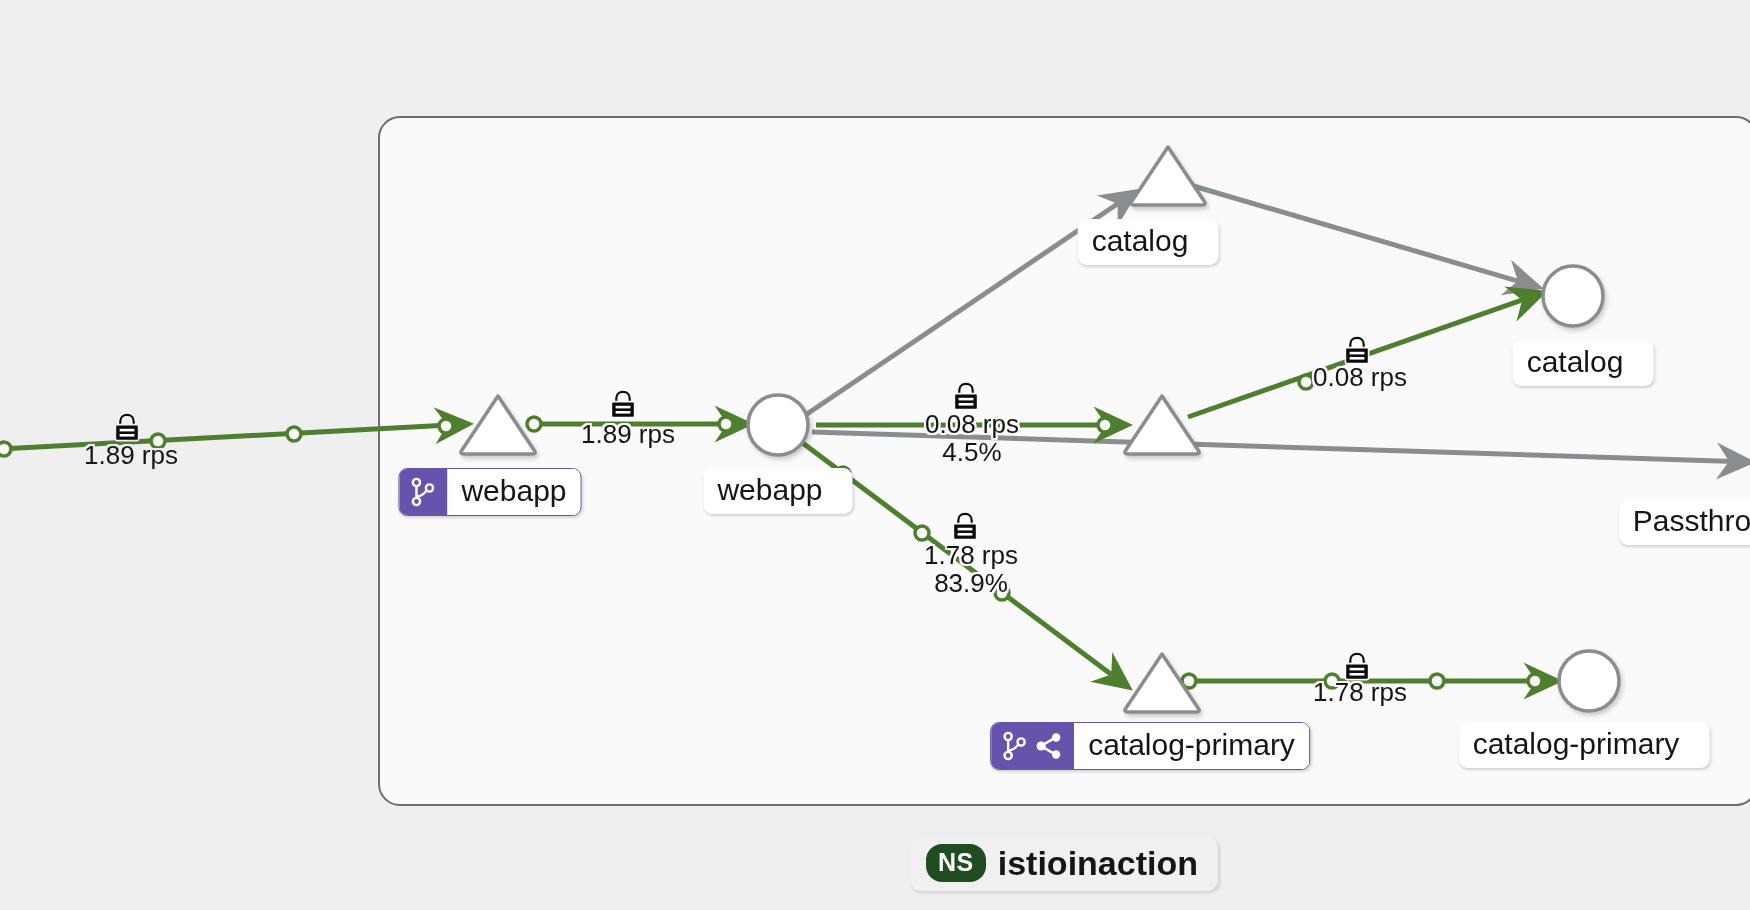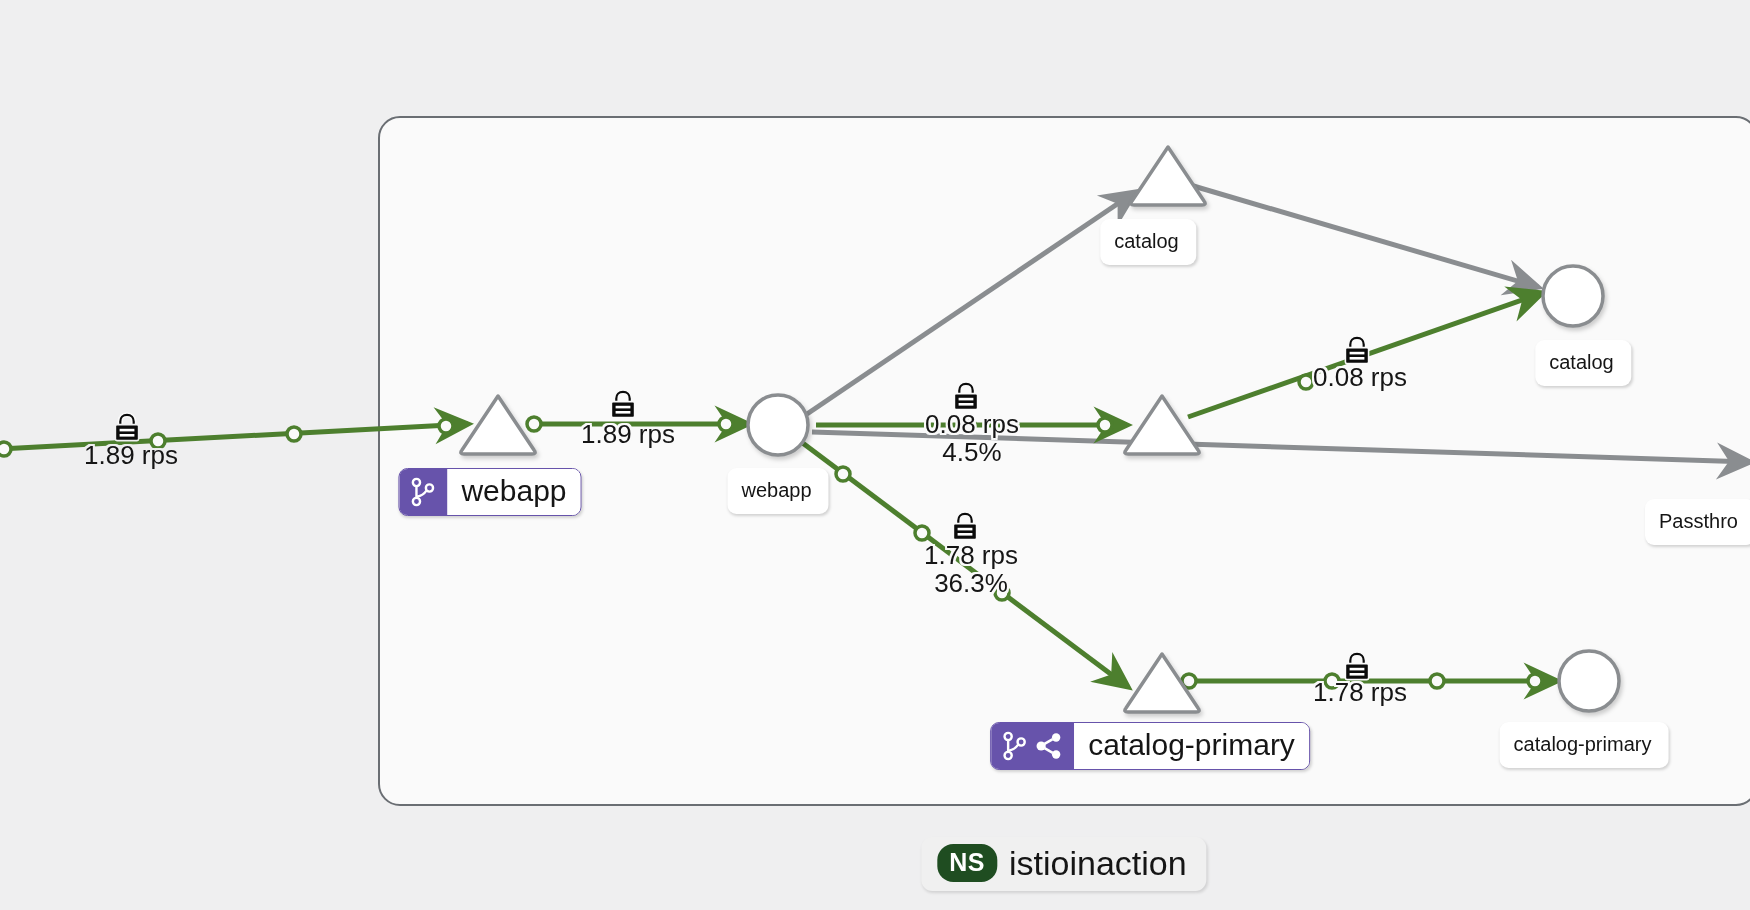--- a/index.html
+++ b/index.html
@@ -45,22 +45,22 @@
     position: absolute;
     filter: drop-shadow(2px 3px 2px rgba(0,0,0,0.18));
   }
   .node svg { display: block; overflow: visible; }
 
   
   .chip {
     position: absolute;
     background: #ffffff;
     border-radius: 9px;
-    padding: 5px 17px 7px 14px;
-    font-size: 20px;
+    padding: 5px 30px 7px 14px;
+    font-size: 30px;
     line-height: 34px;
     color: #151515;
     white-space: nowrap;
     box-shadow: 1px 2px 3px rgba(0,0,0,0.16);
     transform: translateX(-50%);
   }
 
   
   .badge-chip {
     position: absolute;
@@ -110,20 +110,21 @@
     font-weight: bold;
     line-height: 25px;
     border-radius: 16px;
     padding: 6px 12px 7px 12px;
     letter-spacing: 0.5px;
   }
   .ns-name {
     font-size: 34px;
     line-height: 38px;
     color: #151515;
+    font-weight: bold;
   }
 
   
   .edge-label {
     position: absolute;
     transform: translateX(-50%);
     text-align: left;
     font-size: 26px;
     line-height: 29px;
     color: #151515;
@@ -325,21 +326,21 @@
   </div>
 
   <div class="edge-label on-gray" style="left:131px; top:441px;">1.89 rps</div>
 
   <div class="edge-label" style="left:628px; top:420px;">1.89 rps</div>
 
   <div class="edge-label" style="left:972px; top:410px;">0.08 rps</div>
   <div class="edge-label" style="left:972px; top:438px;">4.5%</div>
 
   <div class="edge-label" style="left:971px; top:541px;">1.78 rps</div>
-  <div class="edge-label" style="left:971px; top:569px;">36.3%</div>
+  <div class="edge-label" style="left:971px; top:569px;">83.9%</div>
 
   <div class="edge-label" style="left:1360px; top:363px;">0.08 rps</div>
 
   <div class="edge-label" style="left:1360px; top:678px;">1.78 rps</div>
 
   <div class="badge-chip" style="left:490px; top:468px;">
     <span class="icons">
       <svg width="26" height="30" viewBox="0 0 26 30">
         <circle cx="6" cy="5.5" r="3.6" fill="none" stroke="#ffffff" stroke-width="2.4"></circle>
         <circle cx="6" cy="24.5" r="3.6" fill="none" stroke="#ffffff" stroke-width="2.4"></circle>

